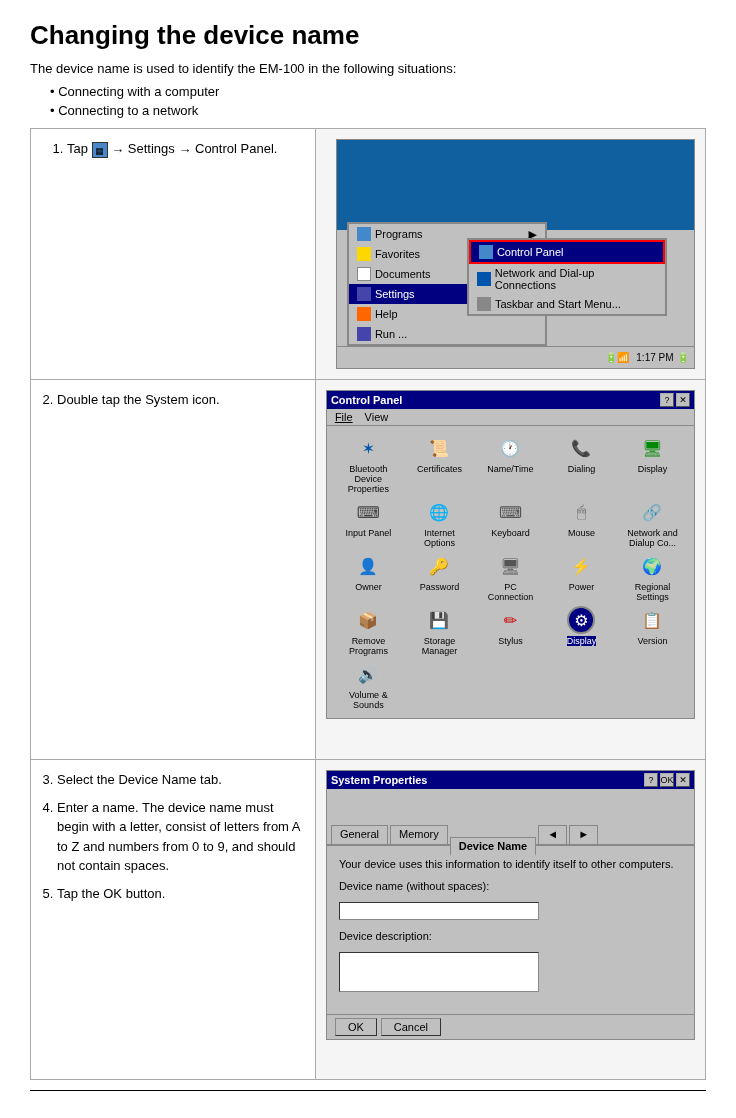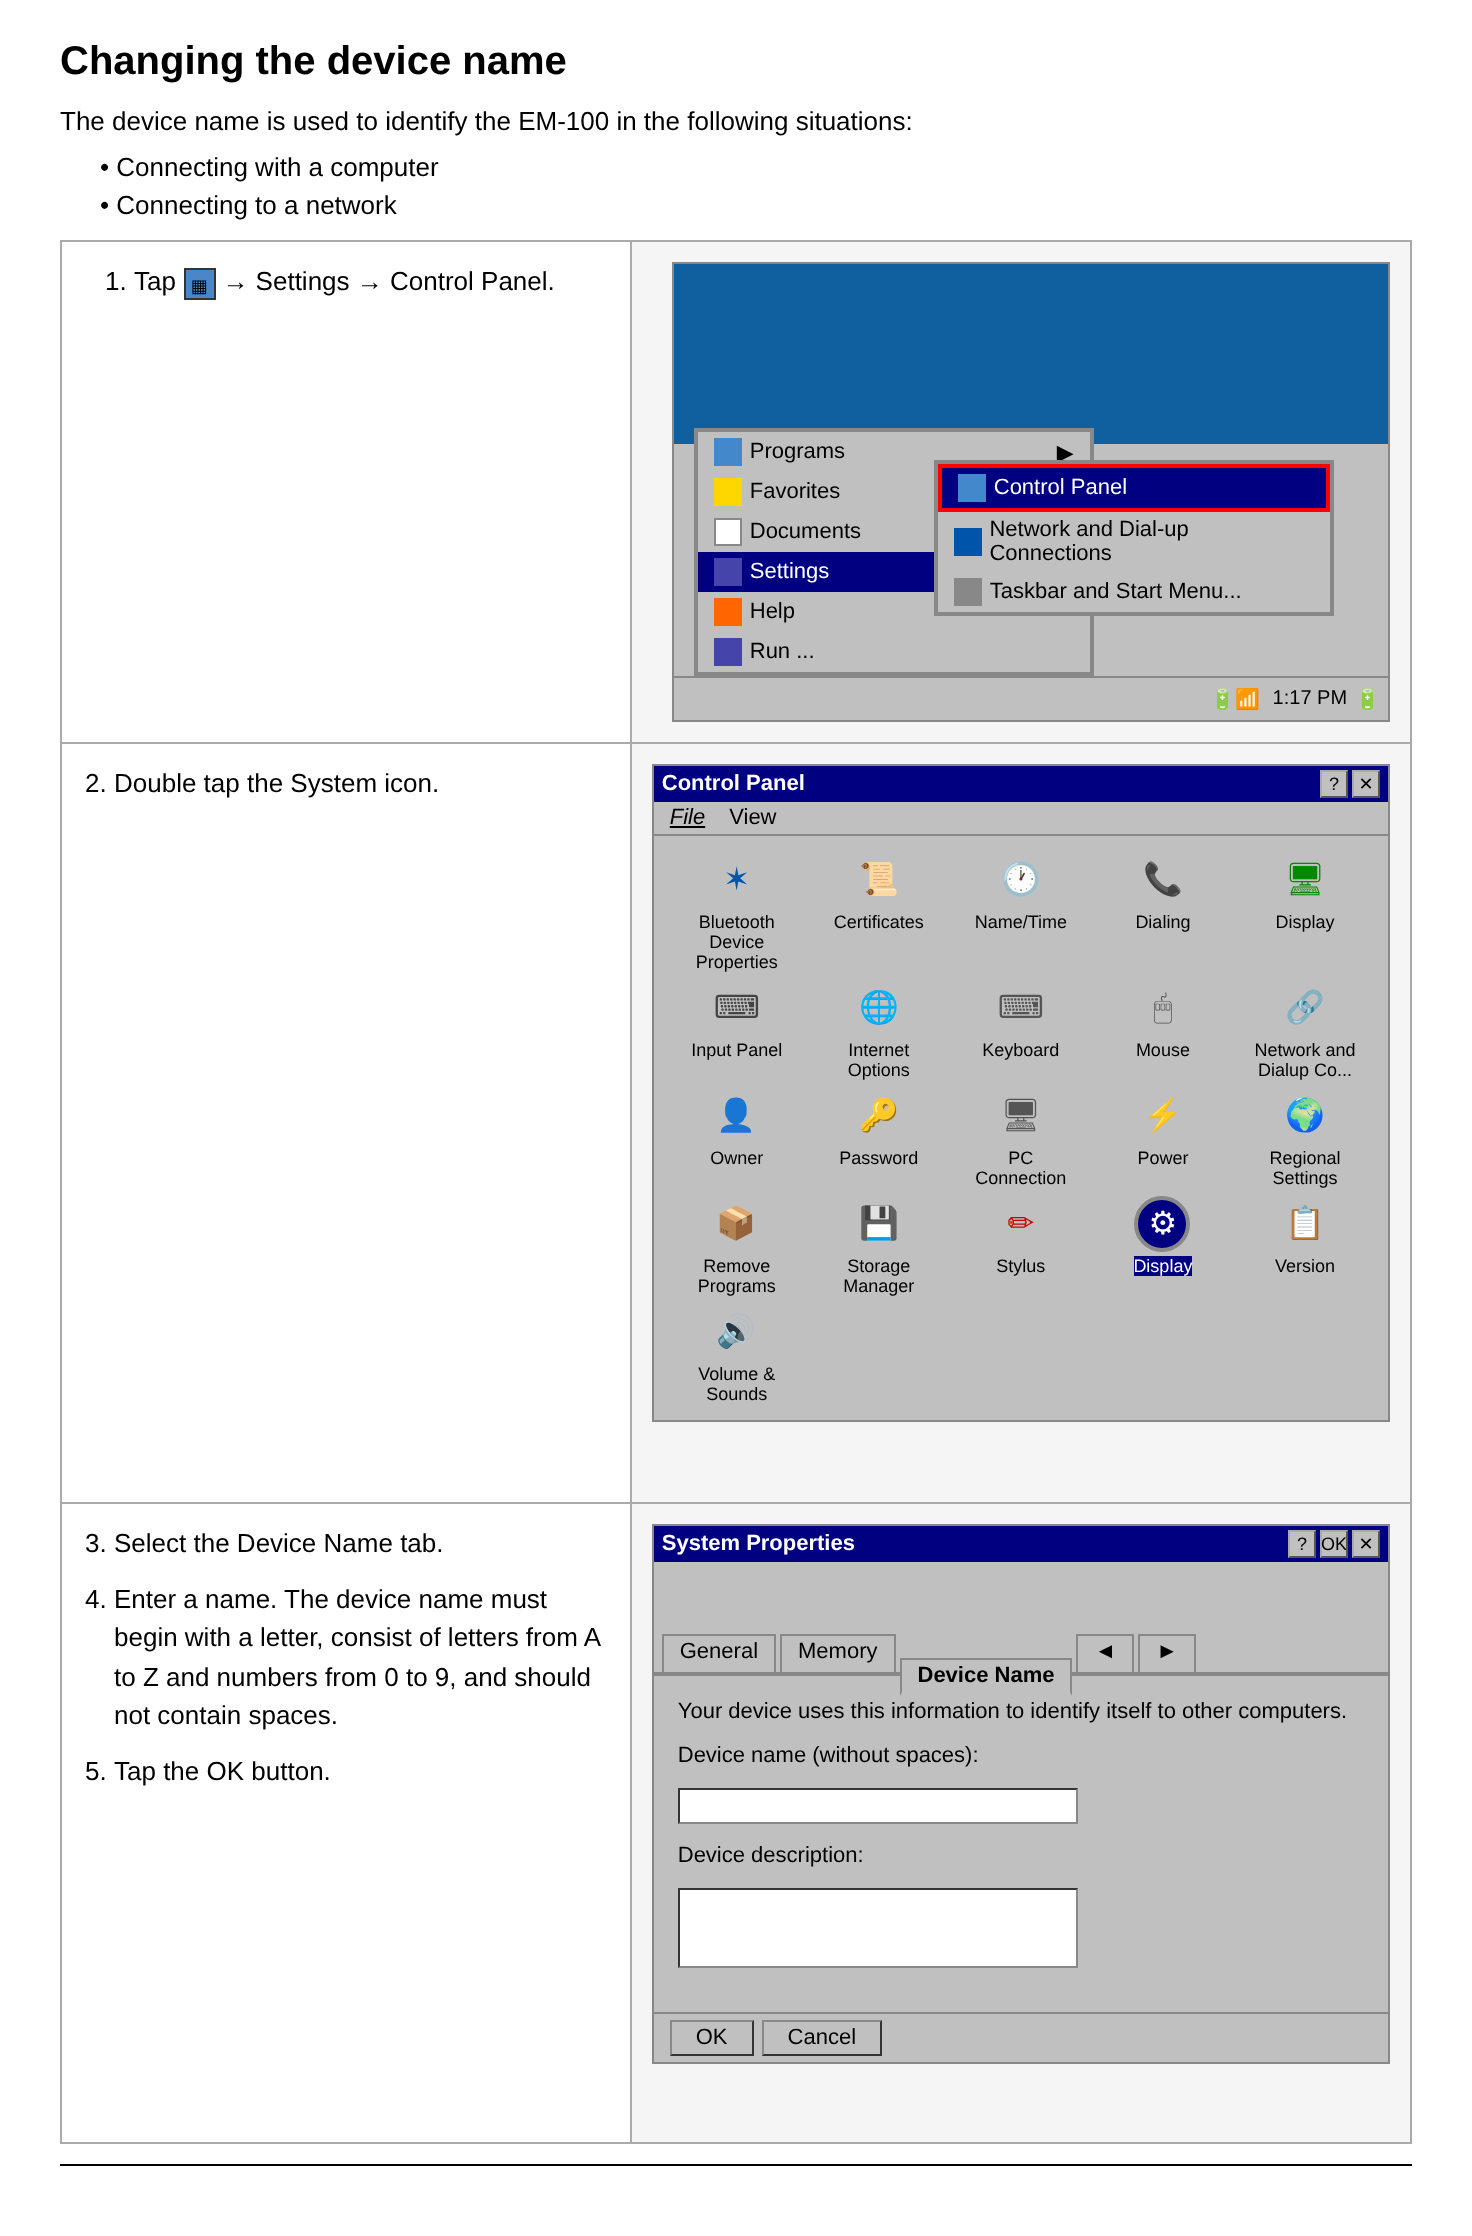--- a/index.html
+++ b/index.html
@@ -10,21 +10,21 @@
       color: #000;
       width: 736px;
       min-height: 1118px;
     }
 
     .page-container {
       padding: 20px 30px 20px 30px;
     }
 
     h1.page-title {
-      font-size: 20px;
+      font-size: 26px;
       font-weight: bold;
       margin-bottom: 10px;
     }
 
     .intro-text {
       margin-bottom: 8px;
       font-size: 13px;
     }
 
     .bullet-list {
@@ -202,21 +202,21 @@
       border-bottom: 1px solid #888;
       padding: 1px 2px;
     }
 
     .cp-menubar span {
       padding: 1px 6px;
       font-size: 11px;
       cursor: pointer;
     }
 
-    .cp-menubar span:first-child { text-decoration: underline; font-style: italic; }
+    .cp-menubar span:first-child { text-decoration: underline; }
 
     .cp-icons-grid {
       display: grid;
       grid-template-columns: repeat(5, 1fr);
       gap: 4px;
       padding: 8px;
     }
 
     .cp-icon-item {
       display: flex;

